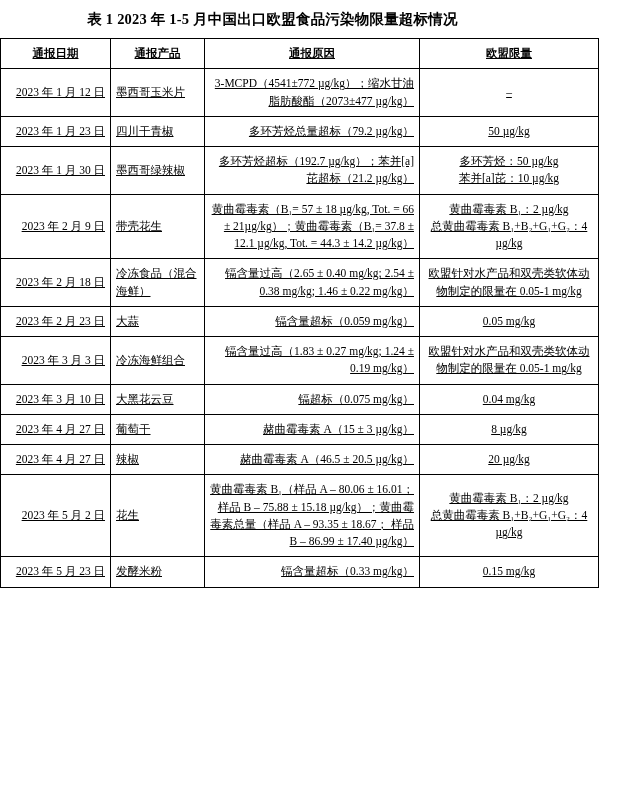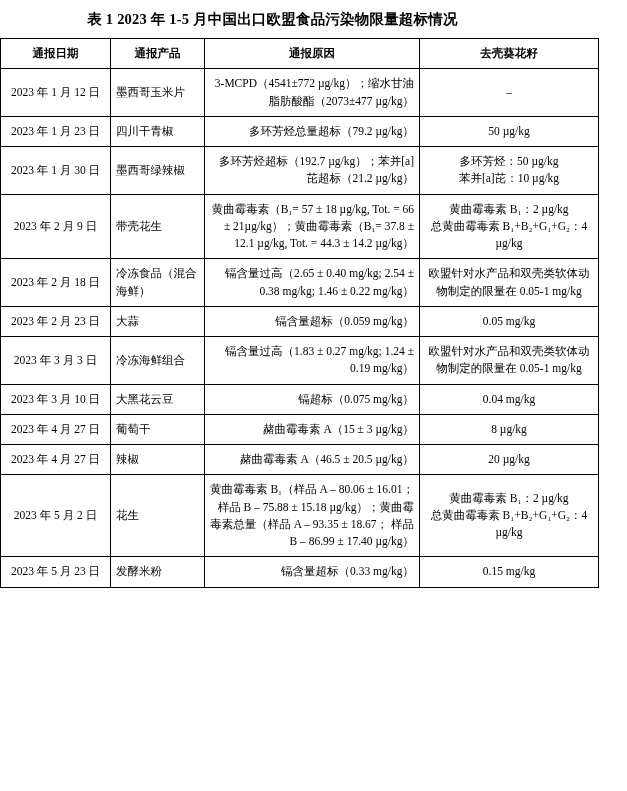--- a/index.html
+++ b/index.html
@@ -29,33 +29,34 @@
     margin: 0 auto;
     width: 598px;
     table-layout: fixed;
   }
   table.report td, table.report th {
     border: 1px solid #000000;
     padding: 6px 5px;
     vertical-align: middle;
     font-size: 11.5px;
     line-height: 1.5;
+    text-decoration: underline;
   }
   thead th {
     text-align: center;
     font-weight: bold;
     font-size: 12.5px;
     padding: 7px 4px;
   }
   col.c0 { width: 110px; }
   col.c1 { width: 94px; }
   col.c2 { width: 215px; }
   col.c3 { width: 179px; }
 
-  td.date { text-align: center; }
+  td.date { text-align: right; }
   td.product { text-align: left; }
   td.reason { text-align: right; }
   td.limit { text-align: center; }
   td.limit.left { text-align: center; }
 </style>
 </head>
 <body>
 
 <div class="page">
 
@@ -66,21 +67,21 @@
       <col class="c0">
         <col class="c1">
         <col class="c2">
         <col class="c3">
     </colgroup>
     <thead>
       <tr>
         <th>通报日期</th>
         <th>通报产品</th>
         <th>通报原因</th>
-        <th>去壳葵花籽</th>
+        <th>欧盟限量</th>
       </tr>
     </thead>
     <tbody id="table-body">
         <tr>
           <td class="date">2023 年 1 月 12 日</td>
           <td class="product">墨西哥玉米片</td>
           <td class="reason">3-MCPD（4541±772 µg/kg）；缩水甘油脂肪酸酯（2073±477 µg/kg）</td>
           <td class="limit">–</td>
         </tr>
         <tr>

